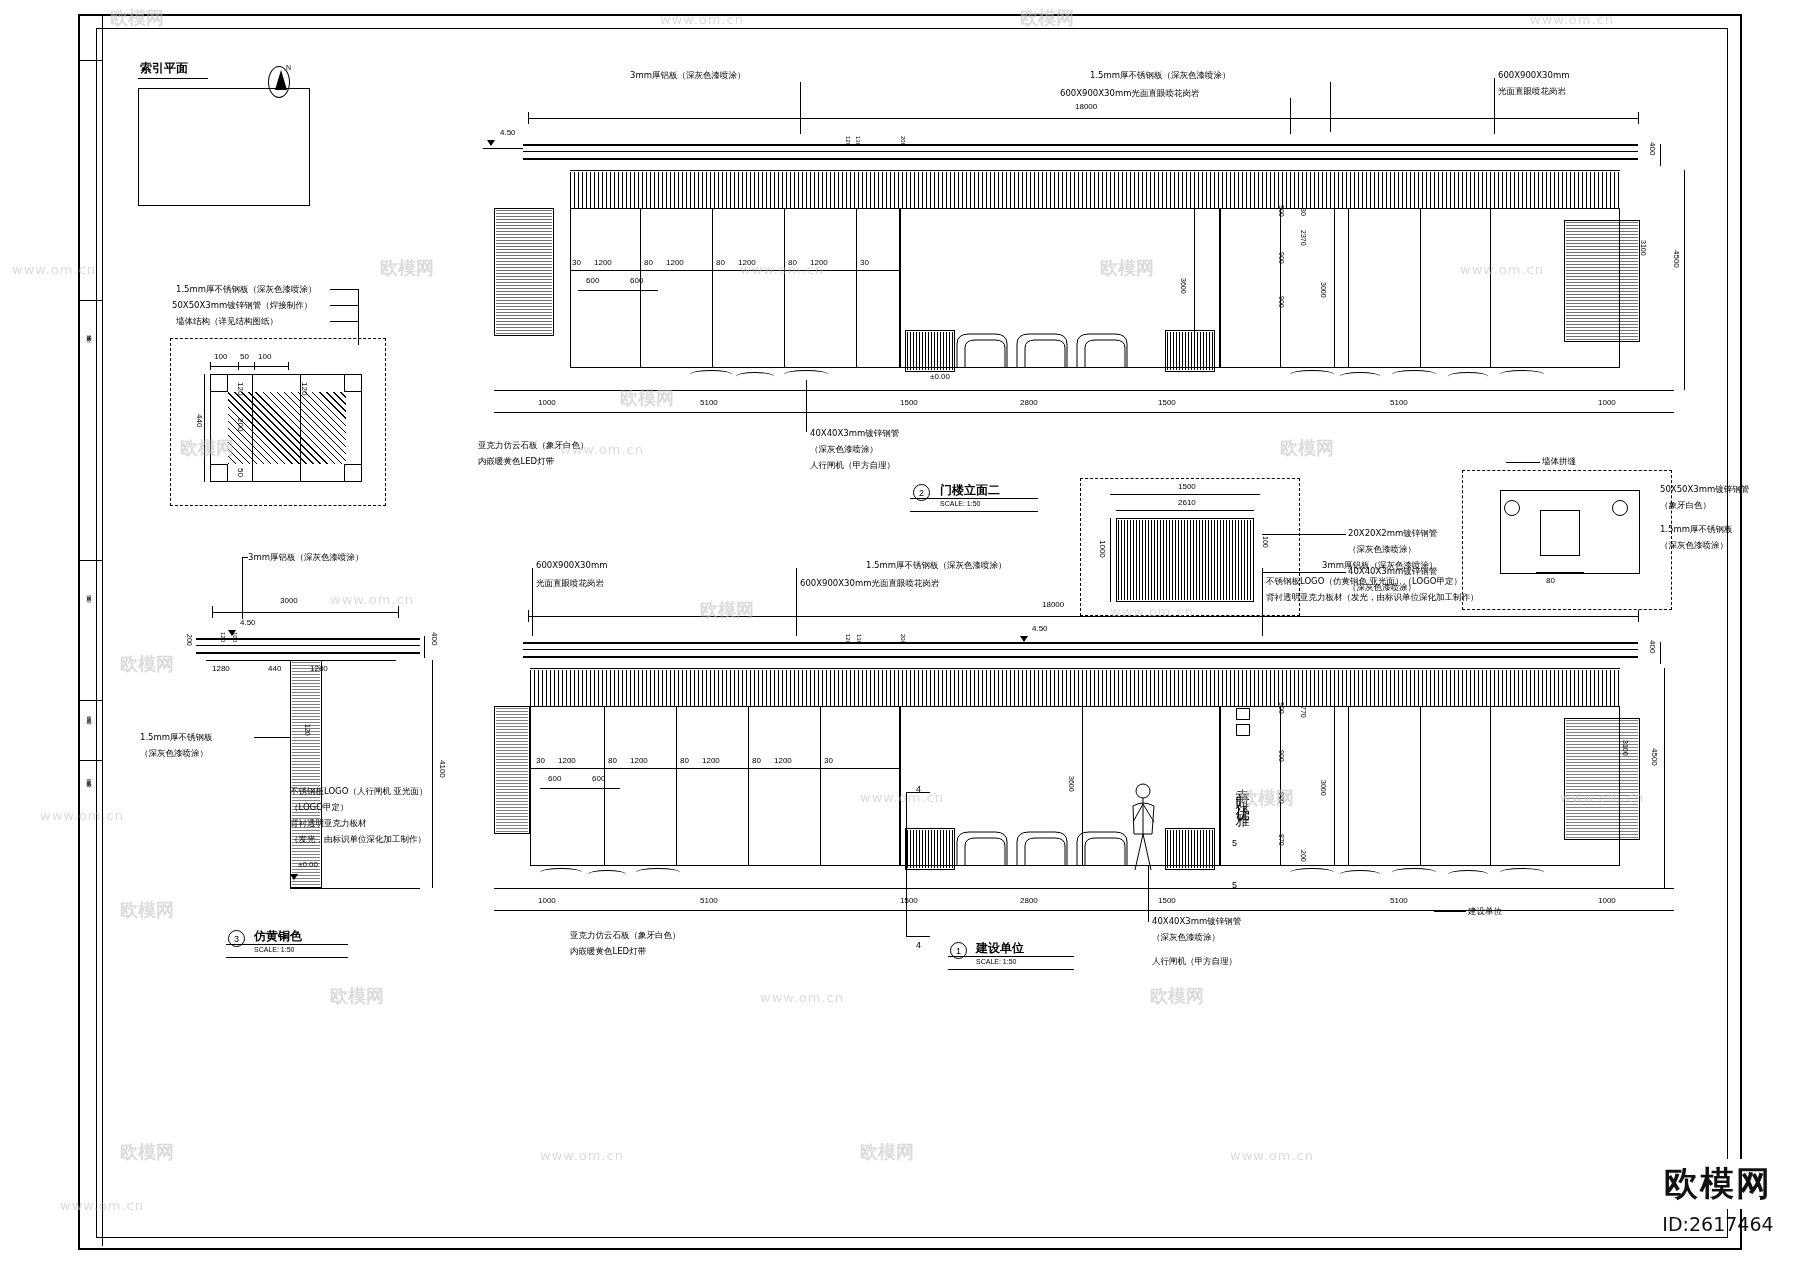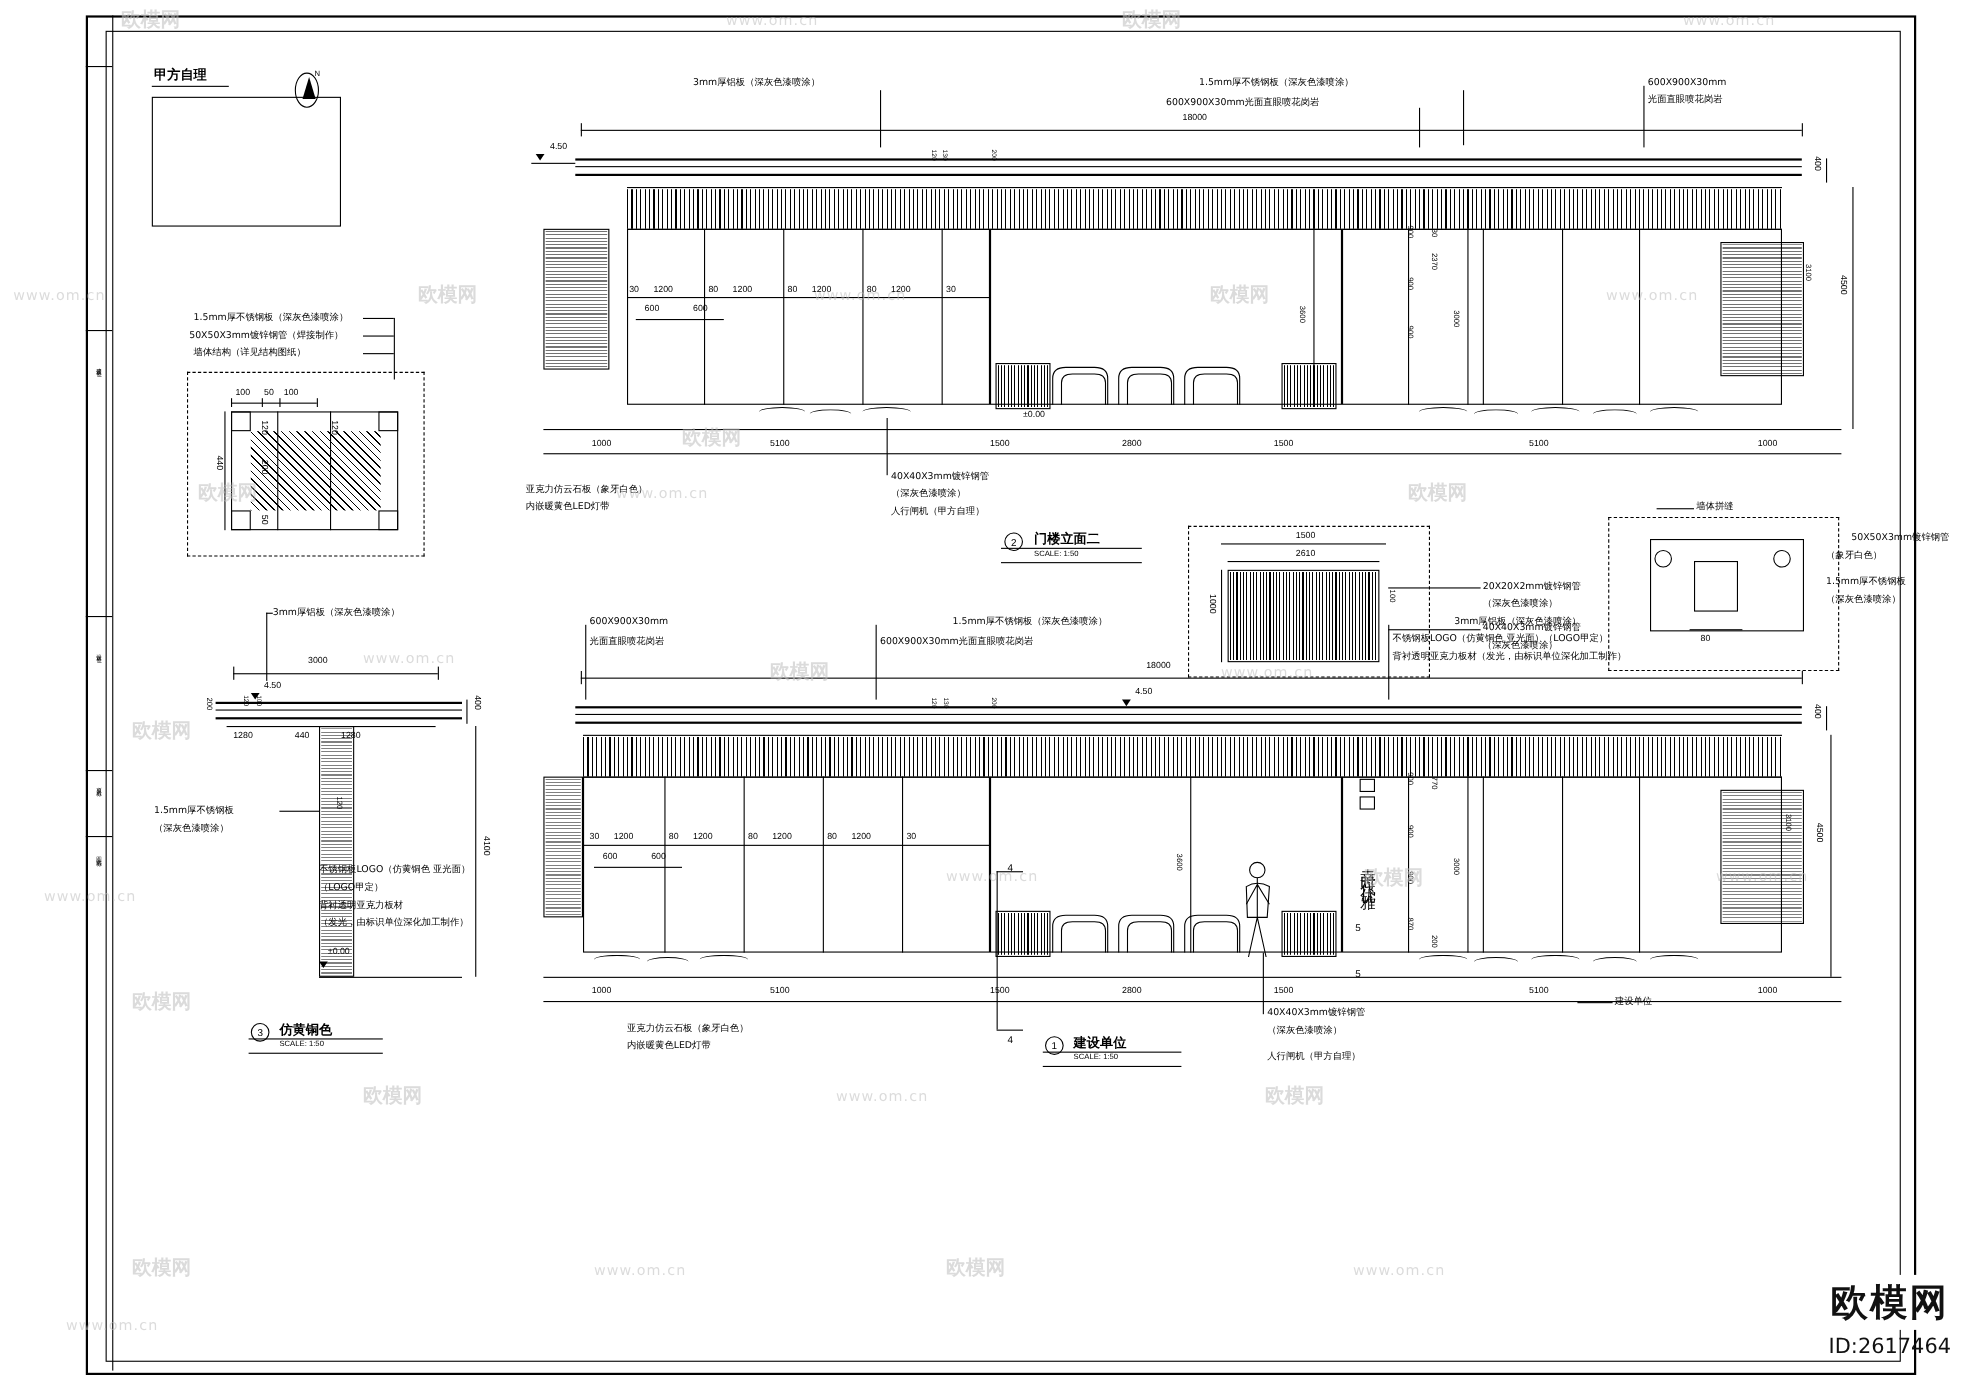--- a/index.html
+++ b/index.html
@@ -50,21 +50,21 @@
   <div class="tb-seg" style="top:300px;"></div>
   <div class="tb-seg" style="top:560px;"></div>
   <div class="tb-seg" style="top:700px;"></div>
   <div class="tb-seg" style="top:760px;"></div>
 
   <div class="vtext" style="left:86px;top:330px;">建设单位</div>
   <div class="vtext" style="left:86px;top:590px;">设计单位</div>
   <div class="vtext" style="left:86px;top:712px;">项目名称</div>
   <div class="vtext" style="left:86px;top:775px;">图纸名称</div>
 
-  <div class="ttl" style="left:140px;top:60px;">甲方自理</div>
+  <div class="ttl" style="left:140px;top:60px;">索引平面</div>
   <div class="ln hl" style="left:138px;top:78px;width:70px;"></div>
   <div class="north" style="left:275px;top:70px;"></div>
   <div class="circ" style="left:268px;top:66px;width:22px;height:32px;border-radius:50%;"></div>
   <div class="lbl" style="left:286px;top:62px;font-size:7px;">N</div>
   <div class="box" style="left:138px;top:88px;width:172px;height:118px;"></div>
 
   <div class="lbl cn" style="left:176px;top:284px;">1.5mm厚不锈钢板（深灰色漆喷涂）</div>
   <div class="lbl cn" style="left:172px;top:300px;">50X50X3mm镀锌钢管（焊接制作）</div>
   <div class="lbl cn" style="left:176px;top:316px;">墙体结构（详见结构图纸）</div>
   <div class="ln hl" style="left:330px;top:289px;width:28px;"></div>
@@ -235,21 +235,21 @@
   <div class="lbl cn" style="left:1348px;top:528px;">20X20X2mm镀锌钢管</div>
   <div class="lbl cn" style="left:1348px;top:544px;">（深灰色漆喷涂）</div>
   <div class="lbl cn" style="left:1348px;top:566px;">40X40X3mm镀锌钢管</div>
   <div class="lbl cn" style="left:1348px;top:582px;">（深灰色漆喷涂）</div>
   <div class="ln hl" style="left:1262px;top:534px;width:84px;"></div>
   <div class="ln hl" style="left:1262px;top:572px;width:84px;"></div>
 
   <div class="boxd" style="left:1462px;top:470px;width:210px;height:140px;"></div>
   <div class="lbl cn" style="left:1542px;top:456px;">墙体拼缝</div>
   <div class="ln hl" style="left:1506px;top:462px;width:34px;"></div>
-  <div class="lbl cn" style="left:1660px;top:484px;margin-left:23px;">50X50X3mm镀锌钢管</div>
+  <div class="lbl cn" style="left:1660px;top:484px;">50X50X3mm镀锌钢管</div>
   <div class="lbl cn" style="left:1660px;top:500px;">（象牙白色）</div>
   <div class="lbl cn" style="left:1660px;top:524px;">1.5mm厚不锈钢板</div>
   <div class="lbl cn" style="left:1660px;top:540px;">（深灰色漆喷涂）</div>
   <div class="box" style="left:1500px;top:490px;width:140px;height:84px;"></div>
   <div class="box" style="left:1540px;top:510px;width:40px;height:46px;"></div>
   <div class="circ" style="left:1504px;top:500px;width:16px;height:16px;"></div>
   <div class="circ" style="left:1612px;top:500px;width:16px;height:16px;"></div>
   <div class="num" style="left:1546px;top:576px;">80</div>
   <div class="ln hl" style="left:1536px;top:572px;width:48px;"></div>
 
@@ -285,21 +285,21 @@
   <div class="numv" style="left:438px;top:760px;">4100</div>
   <div class="ln vl" style="left:432px;top:660px;height:228px;"></div>
   <div class="ln hl" style="left:290px;top:888px;width:130px;"></div>
   <div class="num" style="left:298px;top:860px;">±0.00</div>
   <div class="tri-dn" style="left:290px;top:874px;"></div>
 
   <div class="lbl cn" style="left:140px;top:732px;">1.5mm厚不锈钢板</div>
   <div class="lbl cn" style="left:140px;top:748px;">（深灰色漆喷涂）</div>
   <div class="ln hl" style="left:254px;top:737px;width:36px;"></div>
 
-  <div class="lbl cn" style="left:290px;top:786px;">不锈钢板LOGO（仿黄铜色 亚光面）</div>
+  <div class="lbl cn" style="left:290px;top:786px;">不锈钢板LOGO（人行闸机 亚光面）</div>
   <div class="lbl cn" style="left:290px;top:802px;">（LOGO甲定）</div>
   <div class="lbl cn" style="left:290px;top:818px;">背衬透明亚克力板材</div>
   <div class="lbl cn" style="left:290px;top:834px;">（发光，由标识单位深化加工制作）</div>
 
   <div class="circ" style="left:228px;top:930px;width:17px;height:17px;font-size:9px;line-height:16px;">3</div>
   <div class="ttl" style="left:254px;top:928px;">仿黄铜色</div>
   <div class="scale" style="left:254px;top:946px;">SCALE:  1:50</div>
   <div class="ln hl" style="left:226px;top:944px;width:122px;"></div>
   <div class="ln hl" style="left:226px;top:957px;width:122px;"></div>
 

